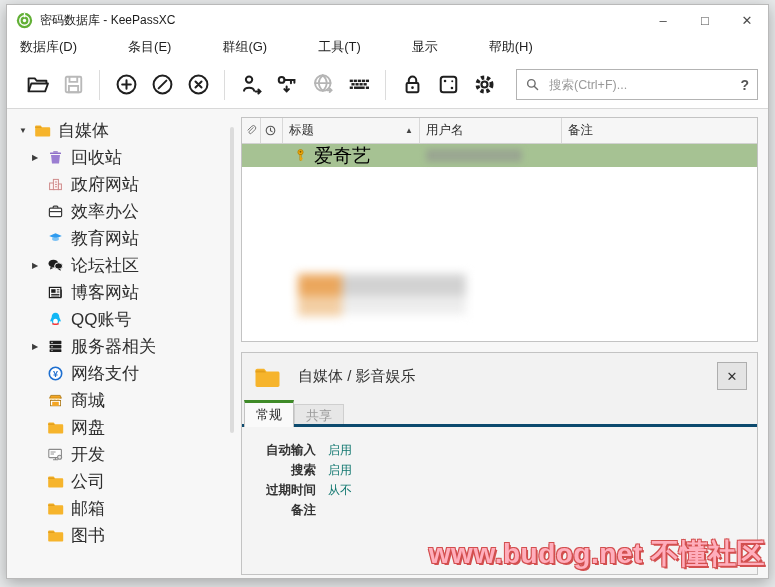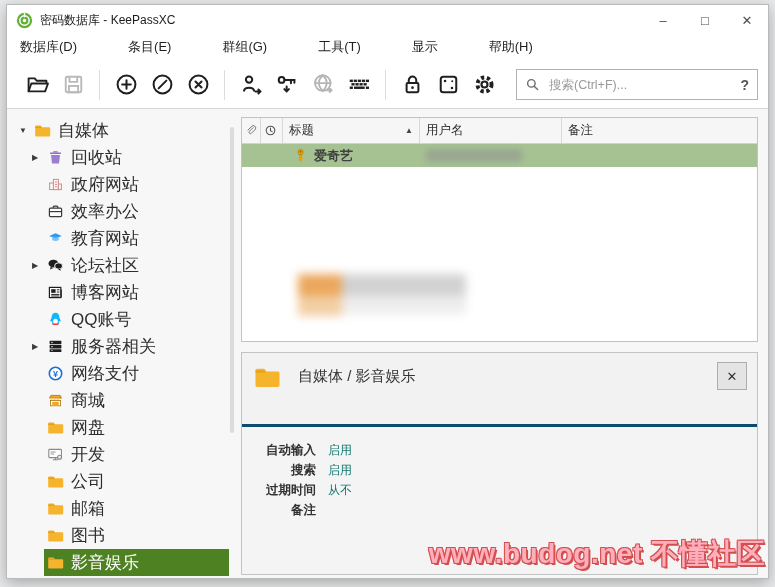--- a/index.html
+++ b/index.html
@@ -67,21 +67,21 @@
   .c3{width:142px;flex:none;}
   .c4{width:135px;flex:none;}
   .c5{width:60px;flex:none;border-right:none;}
   .sort-arrow{margin-left:auto;font-size:8px;color:#444;}
   .trow{display:flex;height:23px;align-items:center;}
   .trow.selected{background:var(--sel-row);}
   .td{display:flex;align-items:center;padding:0 6px;box-sizing:border-box;height:100%;}
   .td.c2{padding-left:10px;}
   .td .kicon{width:15px;height:15px;margin-right:6px;display:flex;}
   .td .kicon svg{width:15px;height:15px;}
-  .td .etitle{font-size:13px;color:#404040;font-weight:bold;}
+  .td .etitle{font-size:19px;color:#000000;}
   .user-blur{width:96px;height:13px;background:#909090;opacity:.55;filter:blur(3px);border-radius:2px;}
   
   .blur-block{position:absolute;left:56px;top:152px;width:168px;height:48px;filter:blur(5px);}
   .blur-block .bb-orange{position:absolute;left:0;top:4px;width:44px;height:40px;background:#eba75d;}
   .blur-block .bb-orange2{position:absolute;left:0;top:26px;width:44px;height:20px;background:#f3cfa4;}
   .blur-block .bb-gray{position:absolute;left:44px;top:4px;width:124px;height:22px;background:#d2d2d2;}
   .blur-block .bb-gray2{position:absolute;left:44px;top:26px;width:124px;height:18px;background:#ededed;}
   
   .detail-panel{position:absolute;left:234px;top:243px;width:517px;height:223px;
     background:#f2f2f2;border:1px solid #c3c3c3;box-sizing:border-box;}
@@ -415,30 +415,20 @@
         <div class="tree-item lv1">
           <span class="arrow"></span>
           <span class="ticon">
             <svg viewBox="0 0 17 17">
               <path d="M1.2 4.6c0-.6.5-1.1 1.1-1.1h4.3l1.5 1.7h7c.6 0 1.1.5 1.1 1.1v7.2c0 .6-.5 1.1-1.1 1.1H2.3c-.6 0-1.1-.5-1.1-1.1z" fill="#f6b42c"></path>
               <path d="M1.2 4.6h5.4l1.1 1.3H1.2z" fill="#e3a01d"></path>
             </svg>
           </span>
           <span class="tlabel">图书</span>
         </div>
-        <div class="tree-item lv1 selected">
-          <span class="arrow"></span>
-          <span class="ticon">
-            <svg viewBox="0 0 17 17">
-              <path d="M1.2 4.6c0-.6.5-1.1 1.1-1.1h4.3l1.5 1.7h7c.6 0 1.1.5 1.1 1.1v7.2c0 .6-.5 1.1-1.1 1.1H2.3c-.6 0-1.1-.5-1.1-1.1z" fill="#f6b42c"></path>
-              <path d="M1.2 4.6h5.4l1.1 1.3H1.2z" fill="#e3a01d"></path>
-            </svg>
-          </span>
-          <span class="tlabel">影音娱乐</span>
-        </div>
       </div>
     <div class="sidebar-scrollbar"></div>
 
     <div class="entry-panel">
       <div class="thead">
         <div class="th c0">
           <svg viewBox="0 0 16 16" fill="none" stroke="#666" stroke-width="1.2" stroke-linecap="round">
               <path d="M10.9 4.1L5.8 9.2a1.85 1.85 0 002.6 2.6l5-5a3.1 3.1 0 00-4.4-4.4L3.9 7.5"></path>
             </svg>
         </div>
@@ -492,20 +482,24 @@
       <div class="dheader">
         <span class="dficon">
           <svg viewBox="0 0 27 23">
               <path d="M1.5 5.5c0-1 .7-1.7 1.7-1.7h7l2.3 2.7h11.3c1 0 1.7.7 1.7 1.7v12c0 1-.7 1.7-1.7 1.7H3.2c-1 0-1.7-.7-1.7-1.7z" fill="#f6b42c"></path>
               <path d="M1.5 5.5h8.7l1.8 2H1.5z" fill="#e3a01d"></path>
             </svg>
         </span>
         <span class="dtitle">自媒体 / 影音娱乐</span>
         <span class="dclose">✕</span>
       </div>
+      <div class="tabs">
+        <span class="tab active">常规</span>
+        <span class="tab inactive">共享</span>
+      </div>
       <div class="tab-content">
         <div class="frow">
           <span class="flabel">自动输入</span>
           <span class="fvalue">启用</span>
         </div>
         <div class="frow">
           <span class="flabel">搜索</span>
           <span class="fvalue">启用</span>
         </div>
         <div class="frow">

